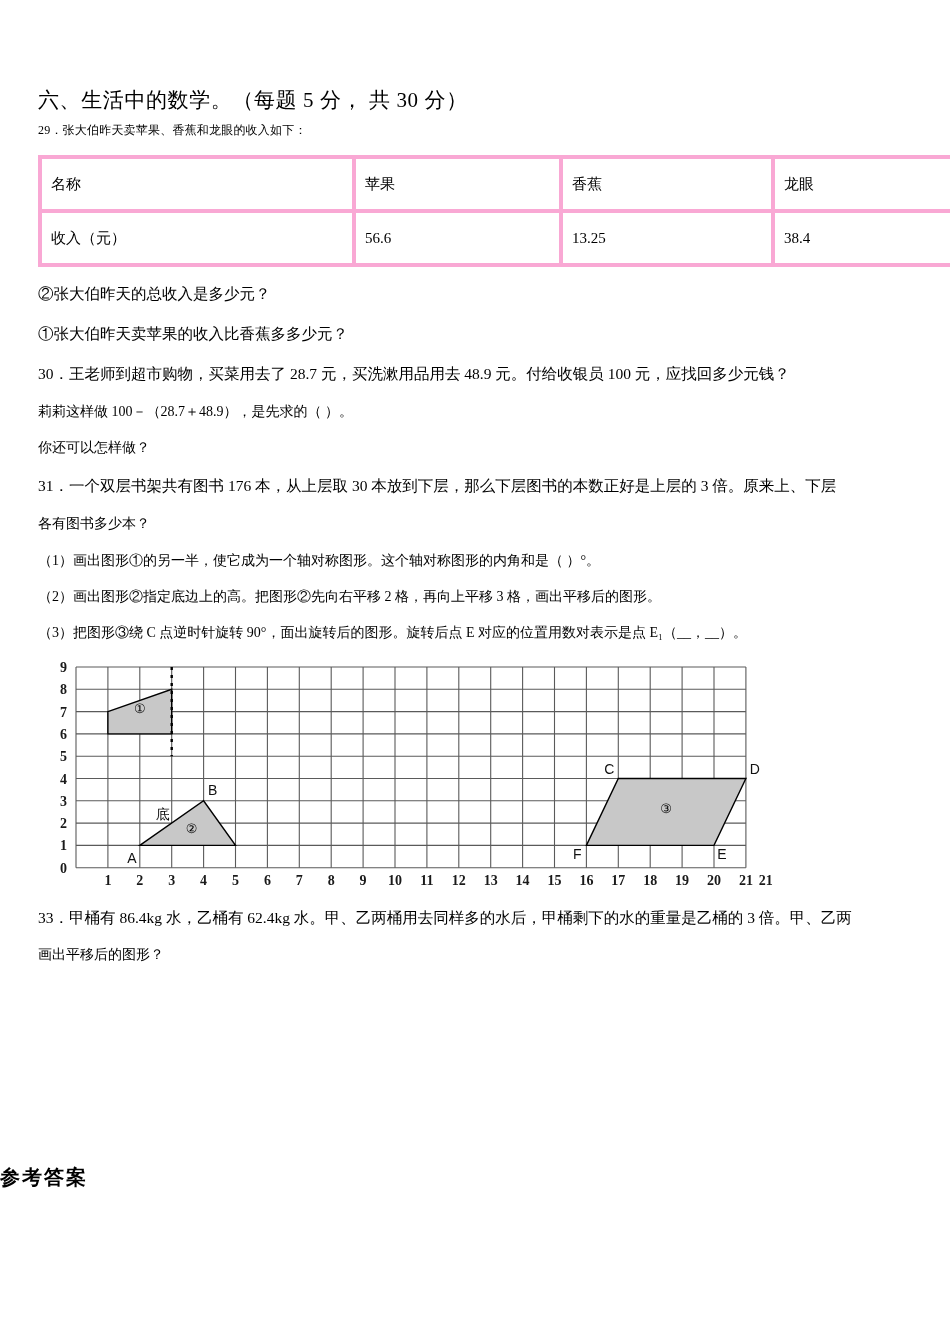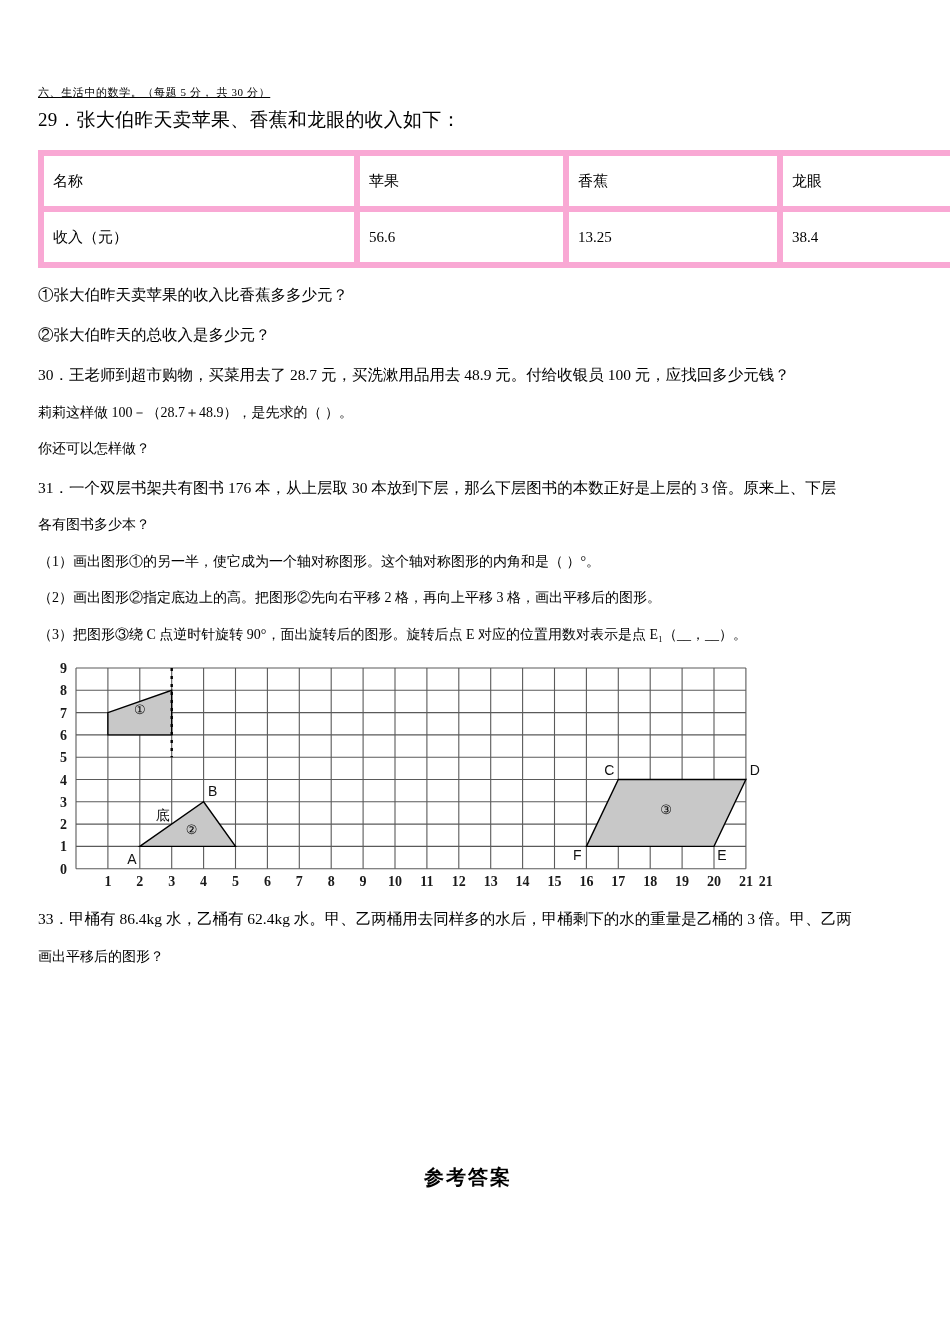--- a/index.html
+++ b/index.html
@@ -17,29 +17,28 @@
   }
   .page {
     position: relative;
     width: 950px;
     height: 1344px;
     box-sizing: border-box;
     padding: 0 38px;
   }
 
   .line {
-    font-size: 19px;
+    font-size: 12px;
     line-height: 1.55;
     letter-spacing: 0.2px;
     white-space: pre-wrap;
   }
   .sec-head {
-    font-size: 11px;
+    font-size: 21px;
     letter-spacing: 0.6px;
-    text-decoration: underline;
   }
   .q-line {
     font-size: 15.5px;
     margin-top: 15px;
     line-height: 1.6;
   }
   .q-cont {
     font-size: 14px;
     margin-top: 14px;
     line-height: 1.6;
@@ -48,21 +47,21 @@
   .spacer-top { height: 84px; }
 
   
   table.income-table {
     border-collapse: collapse;
     width: 874px;
     margin-top: 16px;
     table-layout: fixed;
   }
   table.income-table td {
-    border: 6px solid #f9a8d4;
+    border: 4px solid #f9a8d4;
     height: 42px;
     padding: 4px 9px;
     font-size: 15px;
     vertical-align: middle;
   }
   .col-name  { width: 292px; }
   .col-a     { width: 185px; }
   .col-b     { width: 190px; }
   .col-c     { width: 207px; }
 
@@ -74,21 +73,20 @@
     height: 232px;
   }
   .figure-svg { display: block; }
 
   
   .answers {
     position: absolute;
     left: 0;
     right: 14px;
     top: 1164px;
-    text-align: center;
     font-size: 20px;
     font-weight: bold;
     letter-spacing: 2px;
   }
 </style>
 </head>
 <body>
 
 <div class="page">
 
@@ -108,22 +106,22 @@
       </tr>
       <tr>
         <td class="col-name">收入（元）</td>
         <td class="col-a">56.6</td>
         <td class="col-b">13.25</td>
         <td class="col-c">38.4</td>
       </tr>
     </tbody>
   </table>
 
+  <div class="q-line">②张大伯昨天的总收入是多少元？</div>
   <div class="q-line">①张大伯昨天卖苹果的收入比香蕉多多少元？</div>
-  <div class="q-line">②张大伯昨天的总收入是多少元？</div>
 
   <div class="q-line">30．王老师到超市购物，买菜用去了 28.7 元，买洗漱用品用去 48.9 元。付给收银员 100 元，应找回多少元钱？</div>
   <div class="q-cont">莉莉这样做 100－（28.7＋48.9），是先求的（      ）。</div>
   <div class="q-cont">你还可以怎样做？</div>
 
   <div class="q-line">31．一个双层书架共有图书 176 本，从上层取 30 本放到下层，那么下层图书的本数正好是上层的 3 倍。原来上、下层</div>
   <div class="q-cont">各有图书多少本？</div>
 
   <div class="q-cont">（1）画出图形①的另一半，使它成为一个轴对称图形。这个轴对称图形的内角和是（   ）°。</div>
   <div class="q-cont">（2）画出图形②指定底边上的高。把图形②先向右平移 2 格，再向上平移 3 格，画出平移后的图形。</div>

